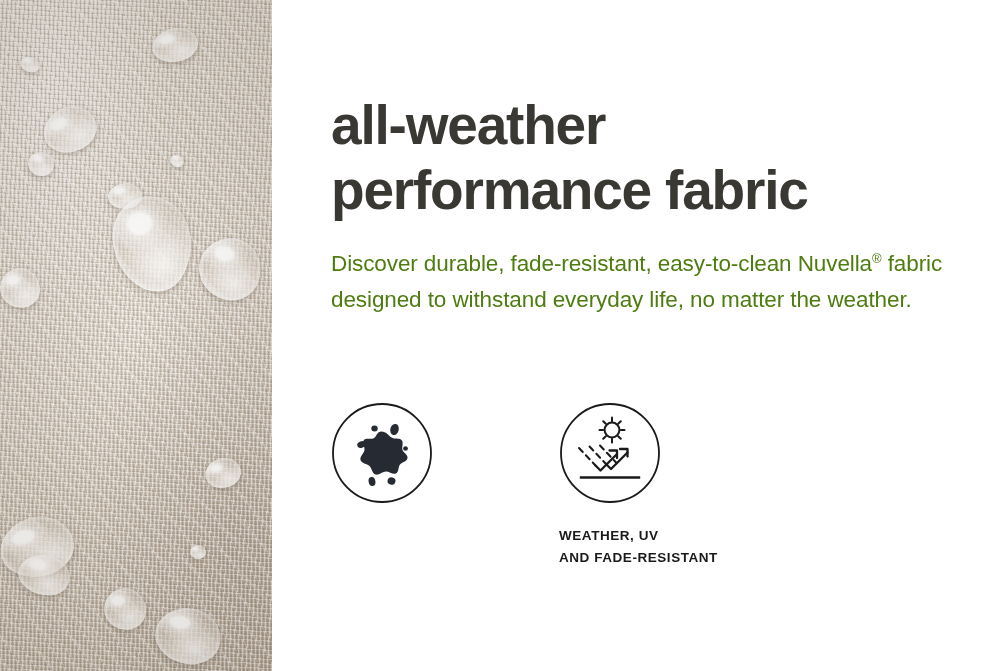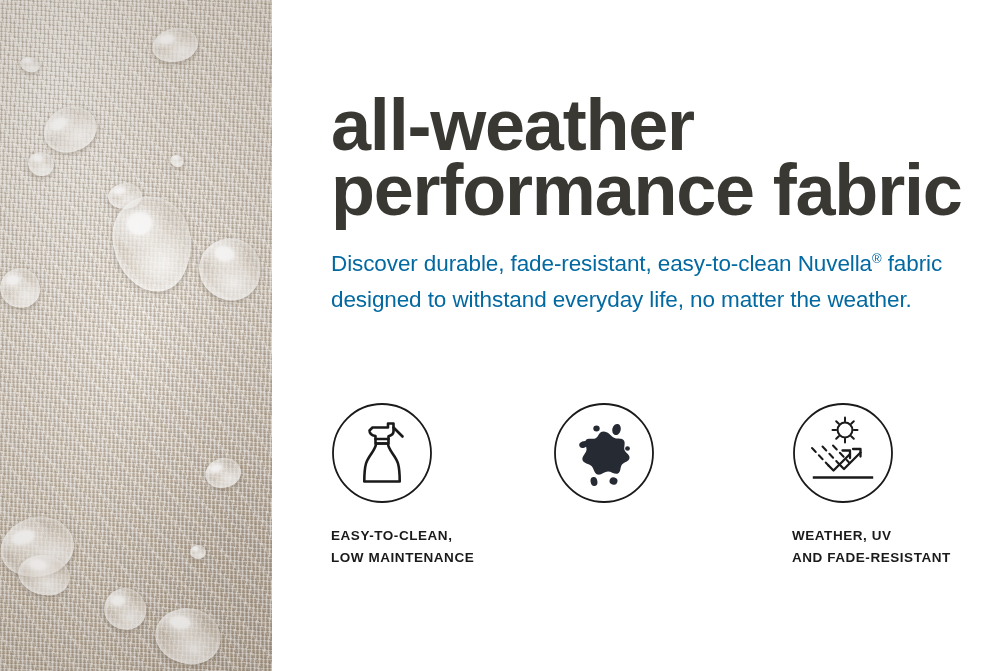--- a/index.html
+++ b/index.html
@@ -108,39 +108,39 @@
   }
 
   .headline {
     position: absolute;
     left: 0;
     top: 93px;
     width: 660px;
     margin: 0;
     font-family: "Liberation Sans", sans-serif;
     font-weight: bold;
-    font-size: 72px;
+    font-size: 55px;
     line-height: 65px;
     letter-spacing: -1.2px;
     color: #3a3833;
     white-space: pre-line;
   }
 
   .subcopy {
     position: absolute;
     left: 0;
     top: 246px;
     width: 630px;
     margin: 0;
     font-family: "Liberation Sans", sans-serif;
     font-weight: normal;
     font-size: 22.5px;
     line-height: 36px;
     letter-spacing: -0.1px;
-    color: #0369a1;
+    color: #4d7c0f;
   }
   .subcopy sup {
     font-size: 0.58em;
     vertical-align: 0.58em;
     line-height: 0;
   }
 
   
   .features {
     position: absolute;
@@ -149,21 +149,21 @@
     width: 660px;
     display: flex;
     flex-direction: row;
   }
   .feature {
     width: 228px;
     display: flex;
     flex-direction: column;
     align-items: flex-start;
   }
-  .feature:last-child { width: 204px; margin-left: 16px; }
+  .feature:last-child { width: 204px; }
 
   .icon-badge {
     width: 102px;
     height: 102px;
     margin-left: 0;
     display: block;
   }
   .feature-label {
     margin-top: 21px;
     font-family: "Liberation Sans", sans-serif;
@@ -207,45 +207,20 @@
 
   <div class="content">
 
     <h1 class="headline">all-weather
 performance fabric</h1>
 
     <p class="subcopy"><span>Discover durable, fade-resistant, easy-to-clean Nuvella</span><sup>®</sup><span> fabric designed to withstand everyday life, no matter the weather.</span></p>
 
     <div class="features">
 
-      <div class="feature">
-        <svg class="icon-badge" viewBox="0 0 102 102">
-          <circle cx="51" cy="51" r="49" fill="none" stroke="#1a1a1a" stroke-width="1.8"></circle>
-          <g fill="none" stroke="#1a1a1a" stroke-width="2.6" stroke-linejoin="round" stroke-linecap="round">
-
-            <path d="M41.5 25.5 L57 25.5 L57 21.5 L62.5 21.5 L62.5 29.5
-                     C62.5 32.5 60 33.5 57.5 34.2
-                     L57.5 37 L44.5 37 L44.5 34
-                     C40 33.2 38.5 31 38.5 28.5 Z"></path>
-
-            <path d="M62.5 25.5 L71.5 34.5"></path>
-
-            <path d="M44.5 37 L44.5 41.5 L57.5 41.5 L57.5 37"></path>
-
-            <path d="M45 41.5
-                     C45 48 37.5 53 35 61.5
-                     C33.3 67.5 33.3 73 33.3 79.5
-                     L68.7 79.5
-                     C68.7 73 68.7 67.5 67 61.5
-                     C64.5 53 57 48 57 41.5 Z"></path>
-          </g>
-        </svg>
-        <div class="feature-label">EASY-TO-CLEAN,
-LOW MAINTENANCE</div>
-      </div>
 
       <div class="feature">
         <svg class="icon-badge" viewBox="0 0 102 102">
           <circle cx="51" cy="51" r="49" fill="none" stroke="#1a1a1a" stroke-width="1.8"></circle>
           <g fill="#262a33">
 
             <path d="M50.5 29.5
                      C55 29.5 57.5 33.5 60.5 35.5
                      C63.5 37.5 68 35.5 70.5 38
                      C73 40.5 70.5 45 71.5 48

